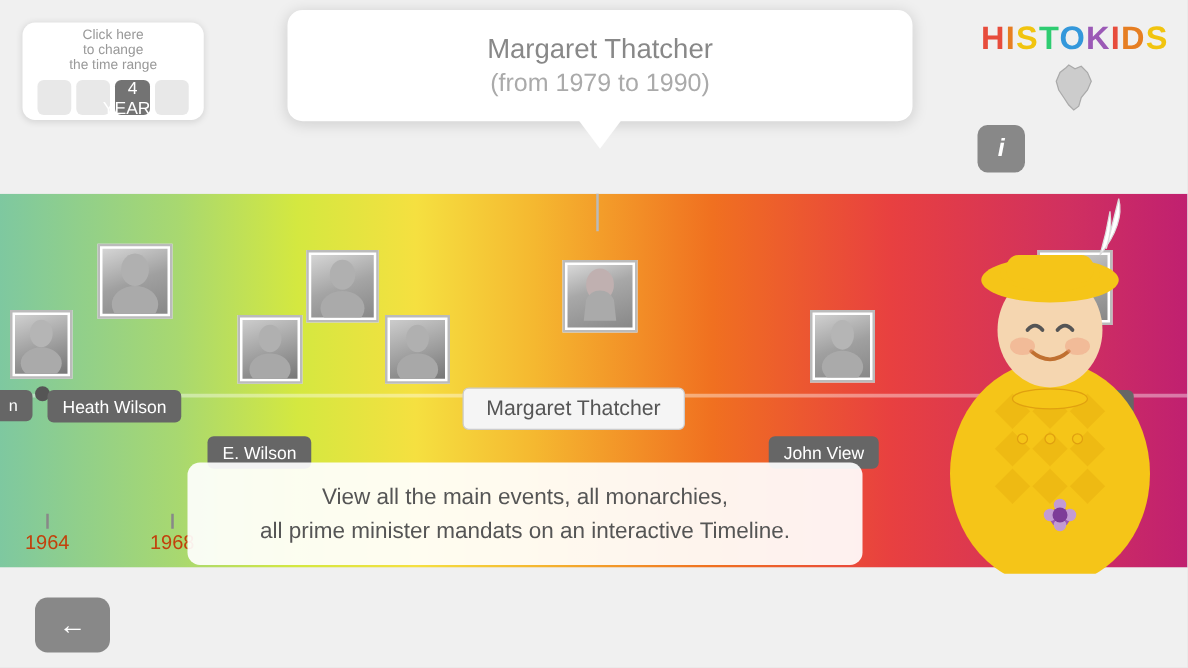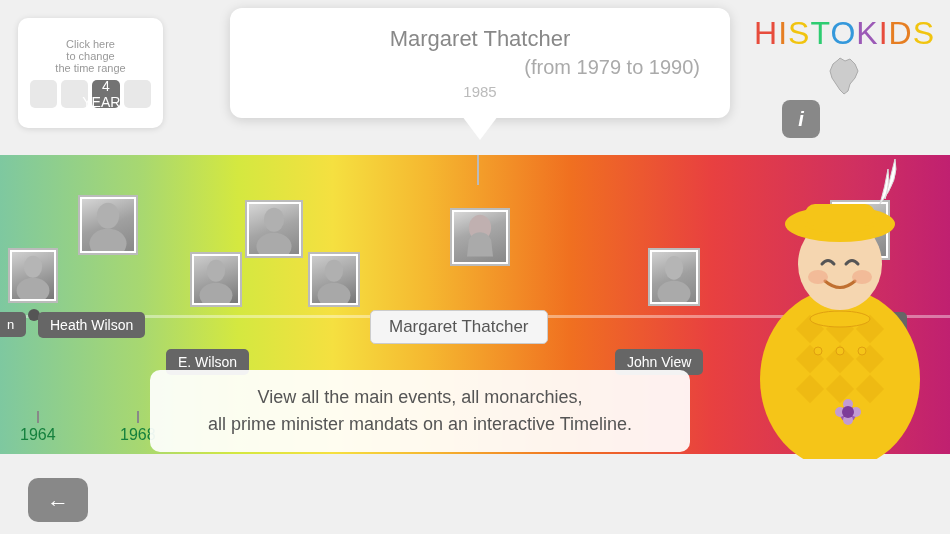--- a/index.html
+++ b/index.html
@@ -80,36 +80,35 @@
     .info-popup-name {
       font-size: 22px;
       color: #888;
       font-weight: 300;
     }
     .info-popup-years {
       font-size: 20px;
       color: #aaa;
       font-weight: 300;
       margin-top: 4px;
-      text-align: right;
     }
     .info-popup-year {
       font-size: 15px;
       color: #bbb;
       margin-top: 4px;
     }
 
     
     .time-range {
       position: absolute;
       top: 18px;
       left: 18px;
       background: white;
       border-radius: 10px;
-      padding: 20px 12px;
+      padding: 4px 12px;
       box-shadow: 0 1px 6px rgba(0,0,0,0.12);
       text-align: center;
       font-size: 12px;
       color: #888;
       width: 145px;
     }
     .time-range-label {
       font-size: 11px;
       color: #999;
       margin-bottom: 6px;
@@ -160,22 +159,22 @@
     }
 
     
     .logo {
       position: absolute;
       top: 15px;
       right: 15px;
       text-align: center;
     }
     .logo-histokids {
-      font-size: 32px;
-      font-weight: 400;
+      font-size: 26px;
+      font-weight: 700;
       letter-spacing: 1px;
     }
     .logo-h { color: #e74c3c; }
     .logo-i { color: #e67e22; }
     .logo-s { color: #f1c40f; }
     .logo-t { color: #2ecc71; }
     .logo-o { color: #3498db; }
     .logo-k { color: #9b59b6; }
     .logo-i2 { color: #e74c3c; }
     .logo-d { color: #e67e22; }
@@ -232,21 +231,21 @@
       flex-direction: column;
       align-items: center;
     }
     .year-tick {
       width: 2px;
       height: 12px;
       background: #888;
     }
     .year-label {
       font-size: 16px;
-      color: #15803d;
+      color: #c2410c;
       margin-top: 3px;
     }
 
     
     .bottom-message {
       position: absolute;
       bottom: 82px;
       left: 150px;
       right: 0;
       background: rgba(255,255,255,0.92);
@@ -318,21 +317,20 @@
     <div class="time-btn"></div>
     <div class="time-btn"></div>
     <div class="time-btn time-btn-active">4 YEARS</div>
     <div class="time-btn"></div>
   </div>
 </div>
 
 <div class="info-popup">
   <div class="info-popup-name">Margaret Thatcher</div>
   <div class="info-popup-years">(from 1979 to 1990)</div>
-  <div class="info-popup-year">1985</div>
 </div>
 
 <div class="pointer-line"></div>
 
 <div class="logo">
   <div class="logo-histokids">
     <span class="logo-h">H</span><span class="logo-i">I</span><span class="logo-s">S</span><span class="logo-t">T</span><span class="logo-o">O</span><span class="logo-k">K</span><span class="logo-i2">I</span><span class="logo-d">D</span><span class="logo-s2">S</span>
   </div>
 
   <div style="margin-top:4px;">

